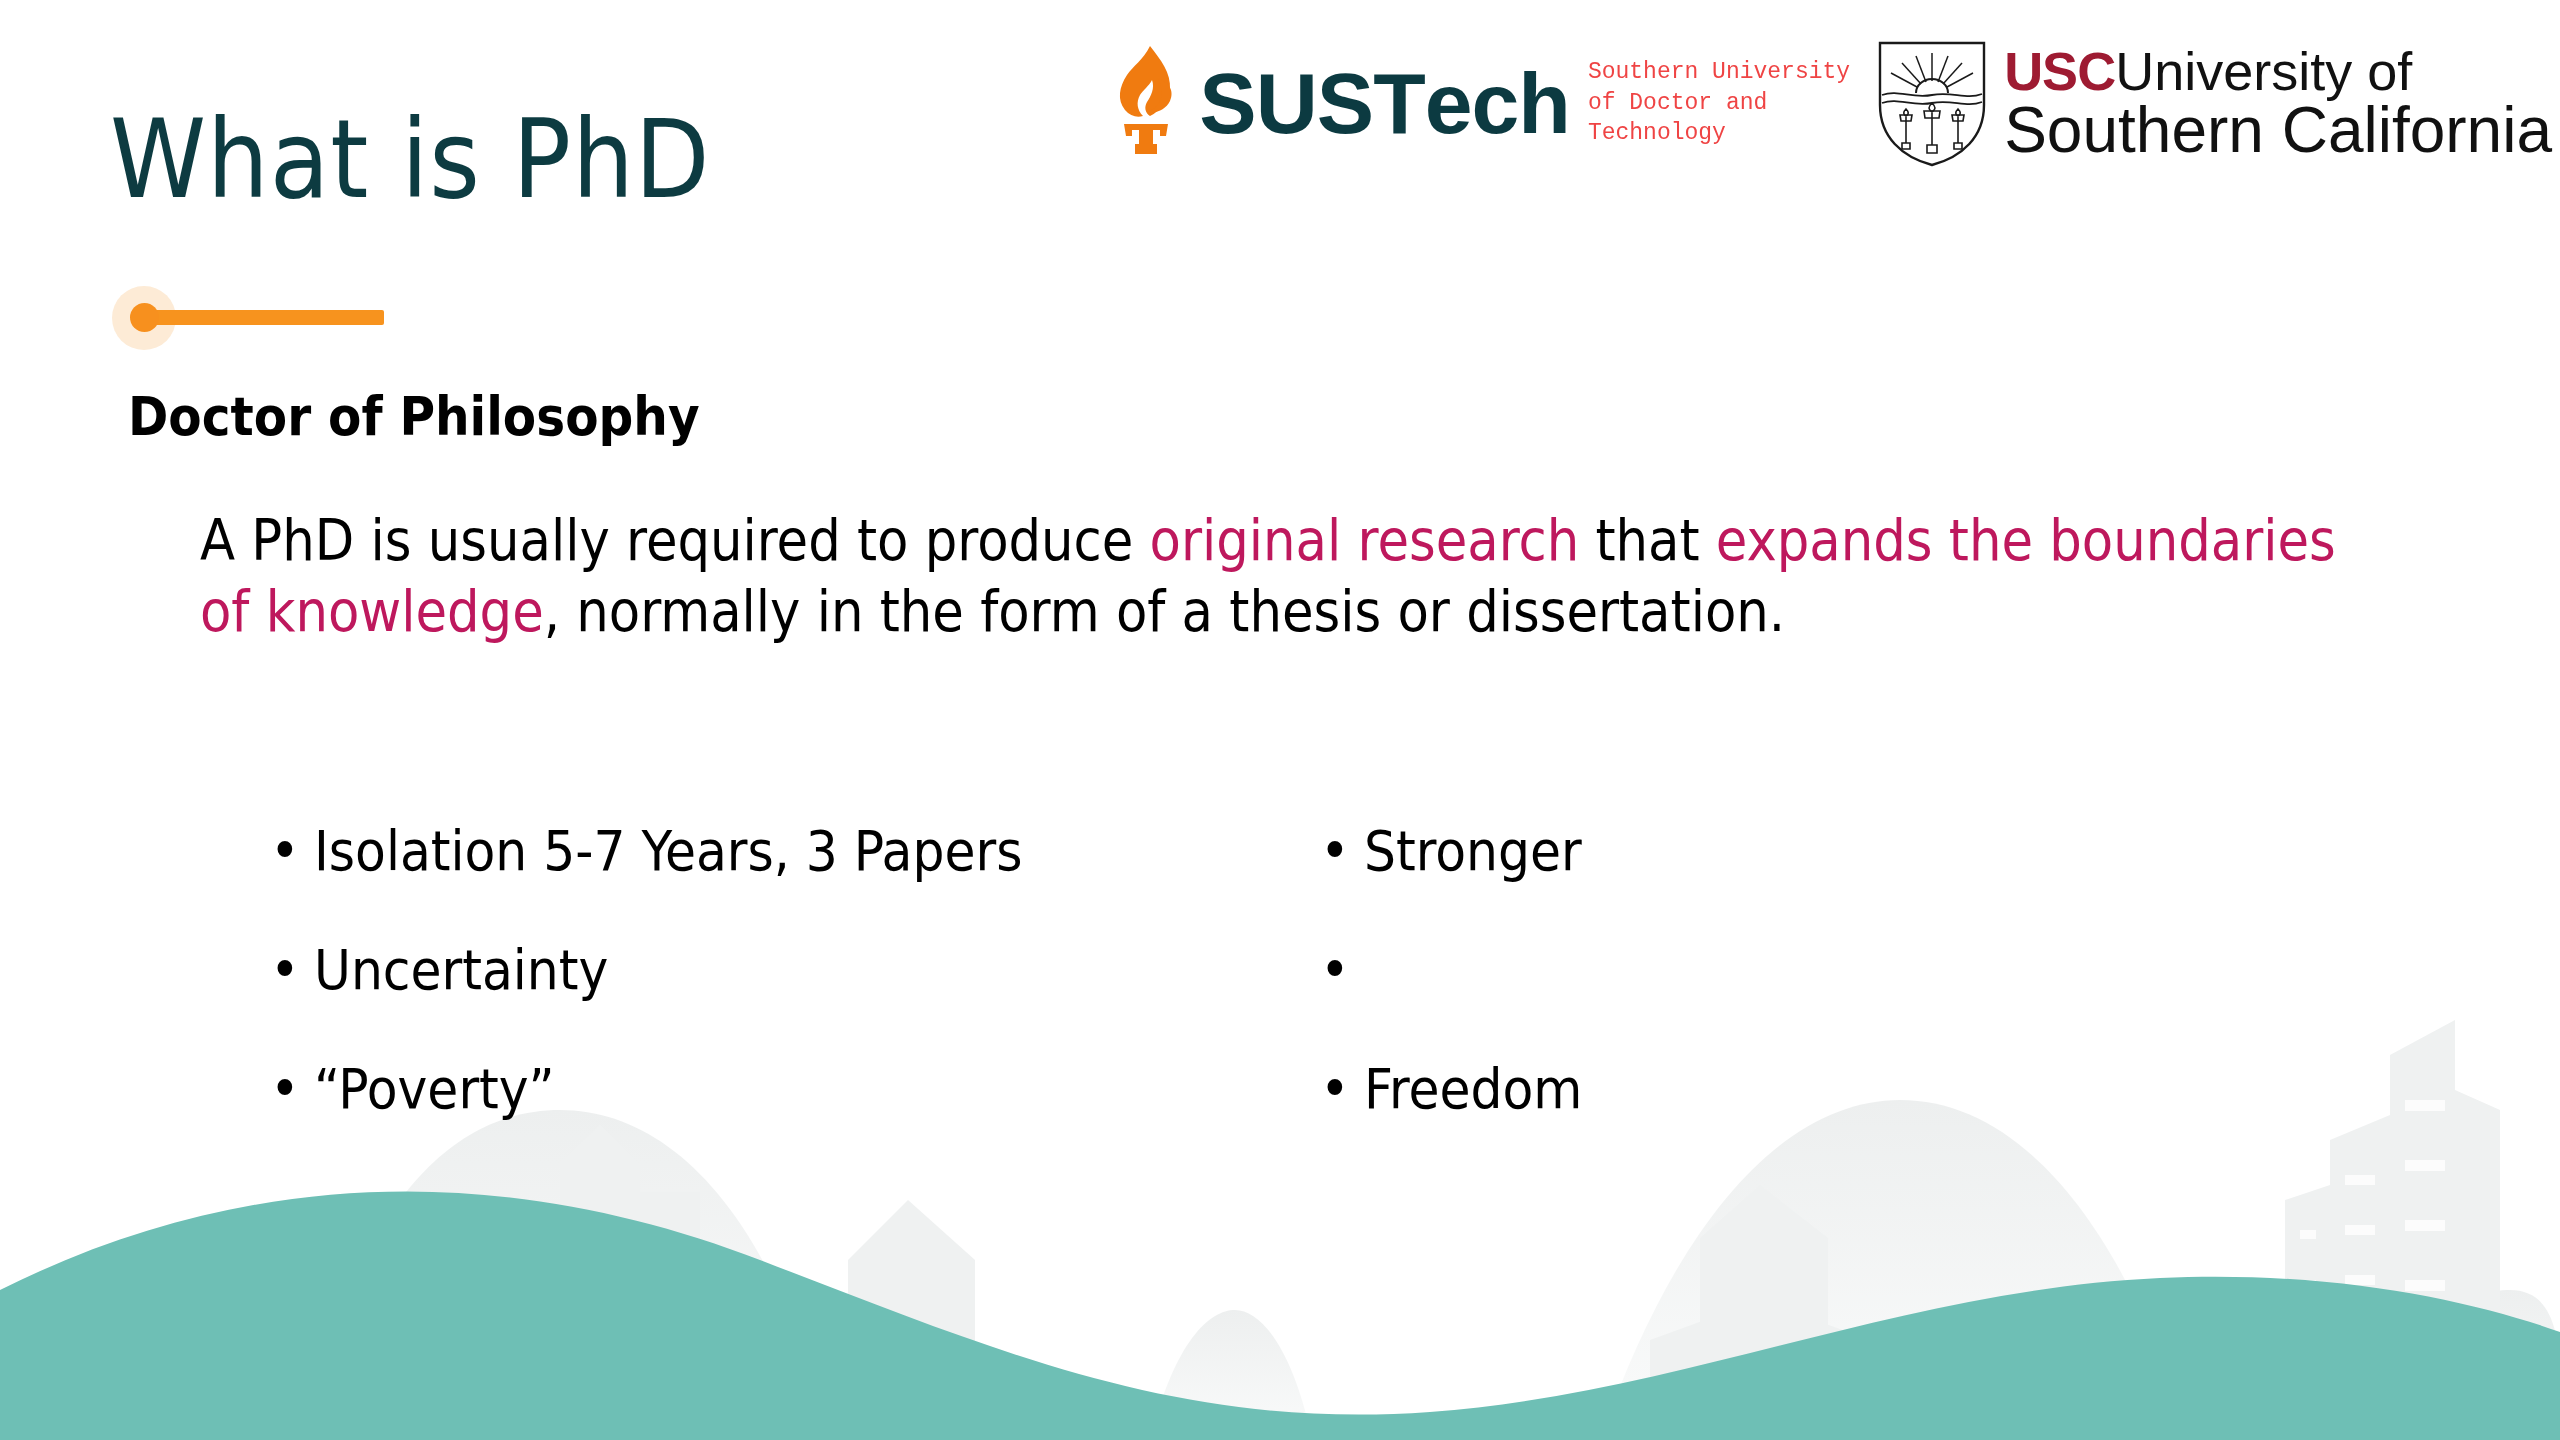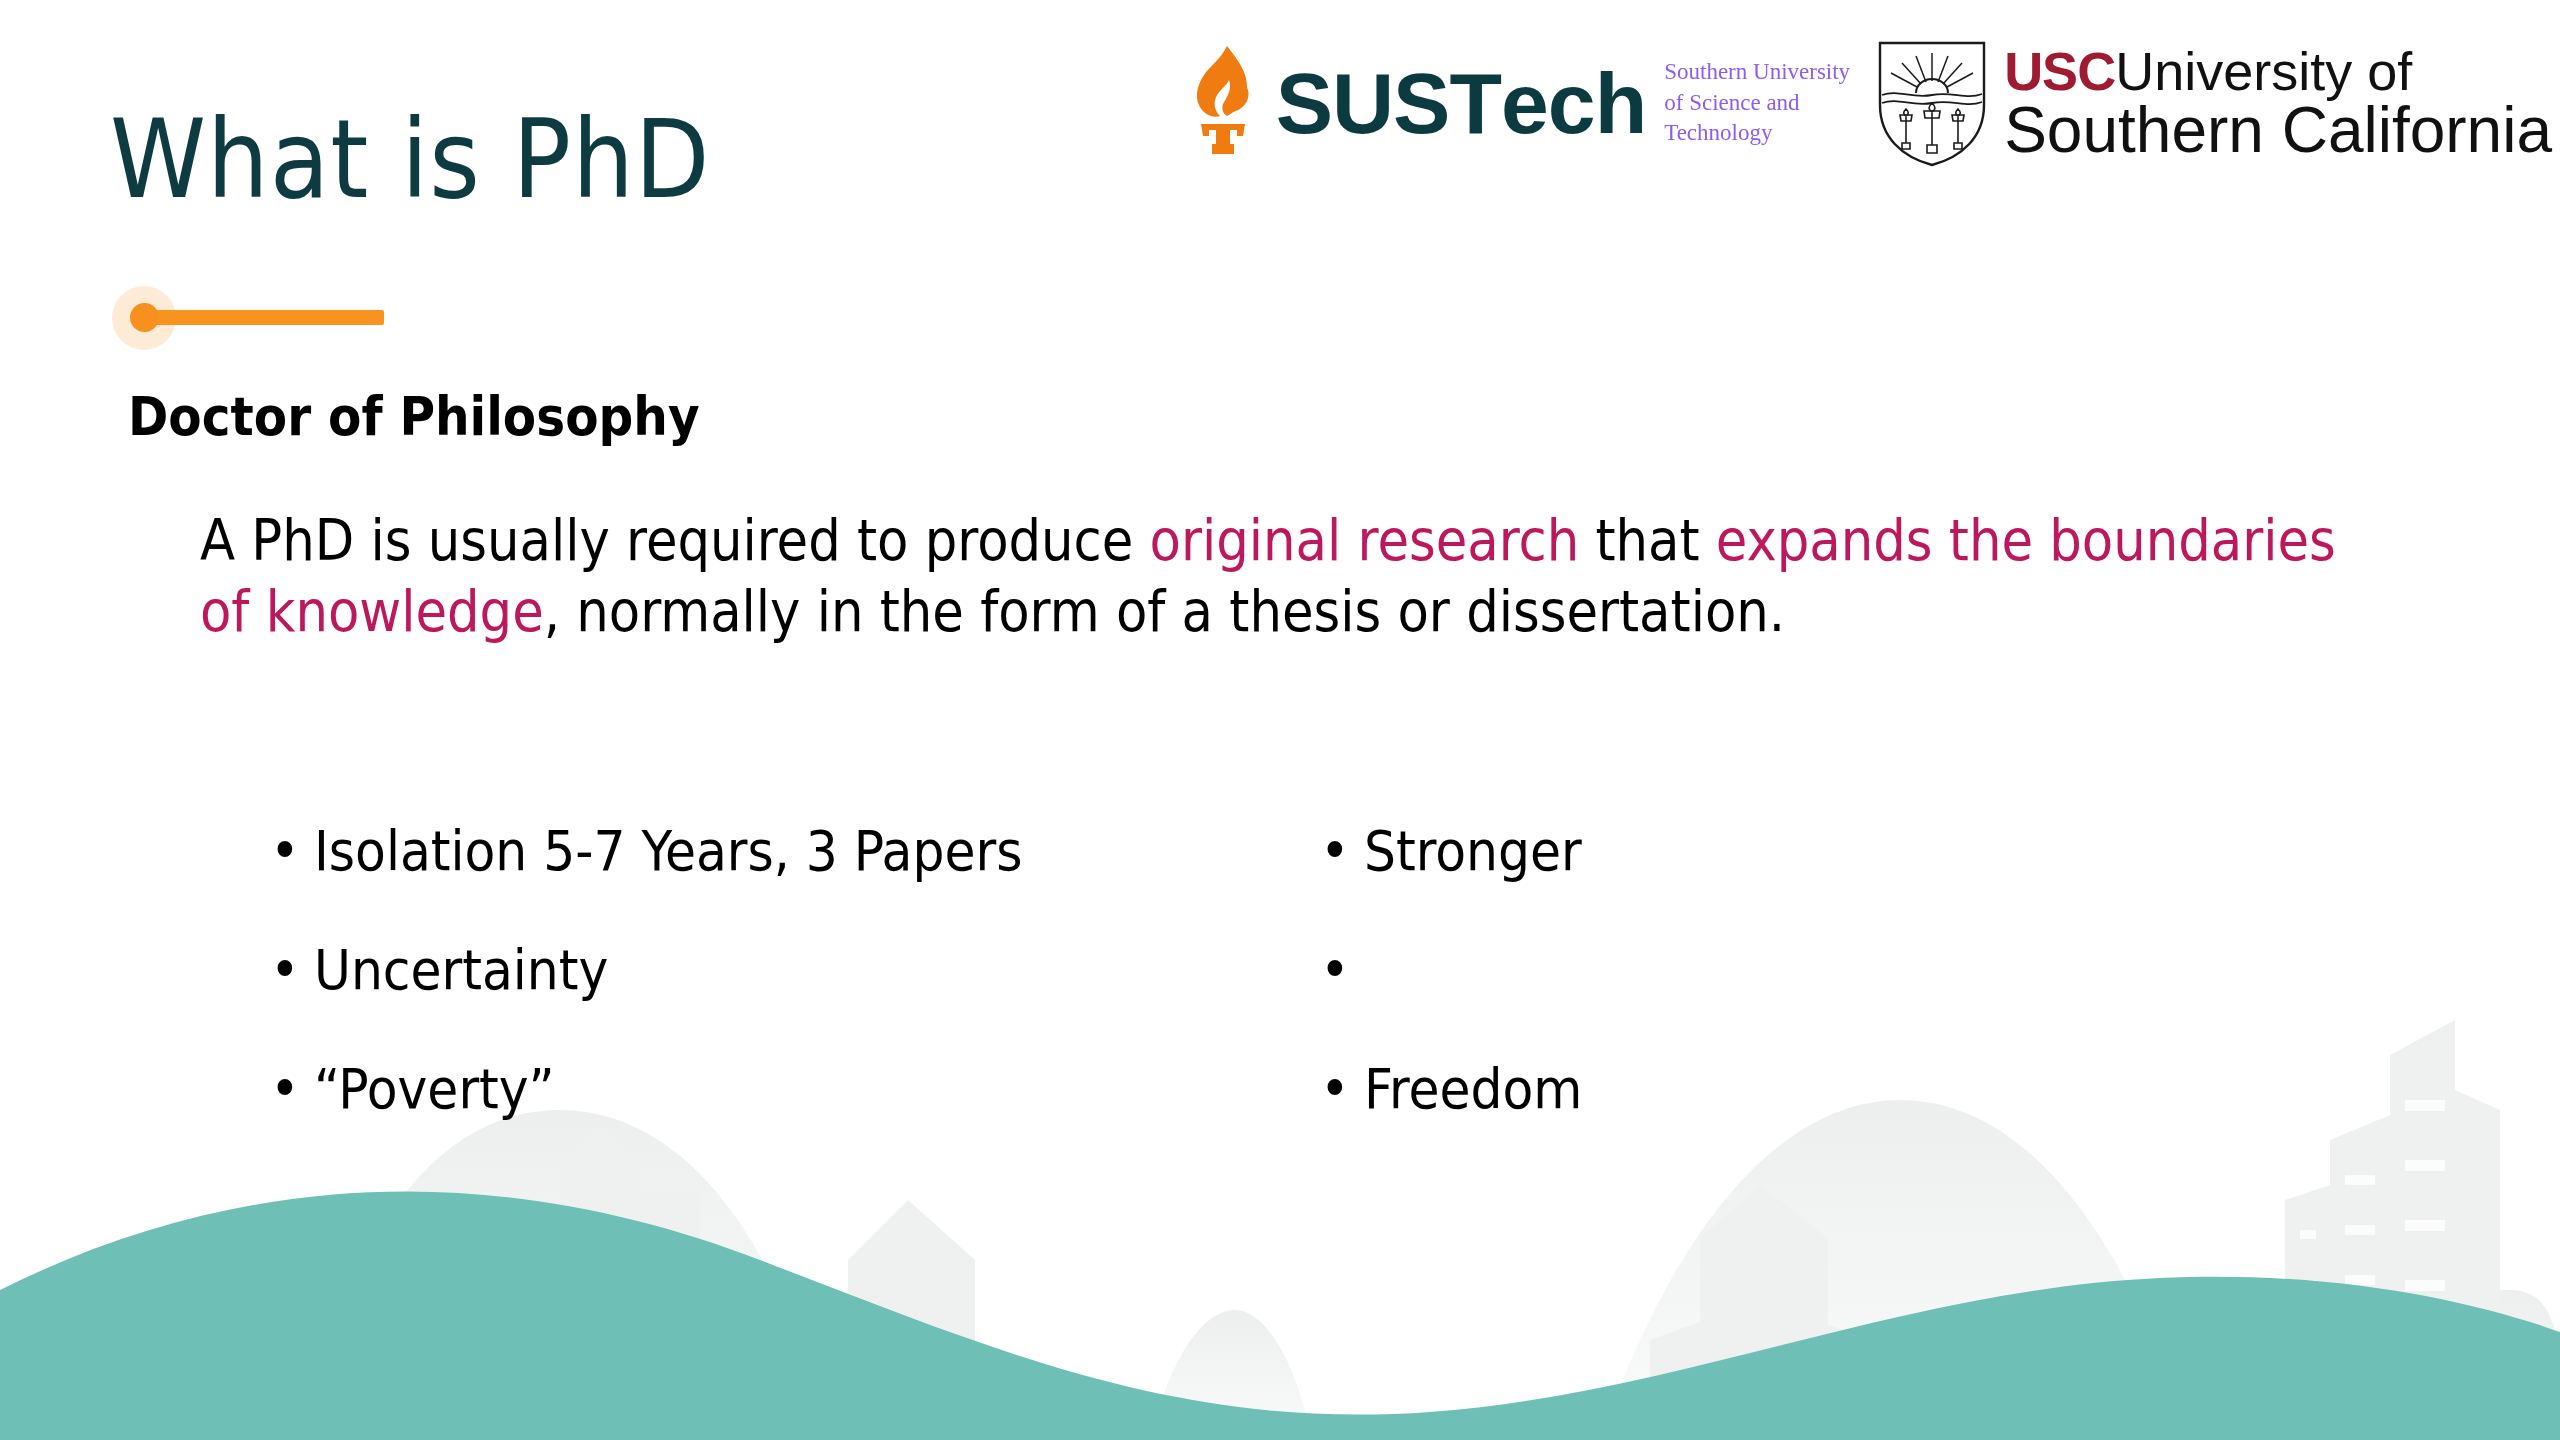--- a/index.html
+++ b/index.html
@@ -62,22 +62,22 @@
   }
   .sustech-word .sust {
     font-size: 86px;
     font-weight: bold;
   }
   .sustech-word .ech {
     font-size: 86px;
     font-weight: bold;
   }
   .sustech-sub {
-    color: #8b5cf6;
-    font-family: Liberation Serif, serif;
+    color: #ef4444;
+    font-family: Liberation Mono, monospace;
     font-size: 23px;
     line-height: 1.32;
     margin-left: 8px;
     margin-bottom: 0;
     white-space: nowrap;
   }
 
   .usc-logo {
     display: flex;
     align-items: center;
@@ -266,21 +266,21 @@
                                  C71,48 68,39 54,34 Z"></path>
         <path fill="#F07B10" d="M21,80 L65,80 L63,92 L57,92 L57,86 L50,86 L50,100 L54,100 L54,110
                                  L32,110 L32,100 L36,100 L36,86 L29,86 L29,92 L23,92 Z"></path>
       </svg>
       <div class="sustech-word">
         <span class="sust">SUST</span>
           <span class="ech">ech</span>
       </div>
       <div class="sustech-sub">
         <div>Southern University</div>
-        <div>of Science and</div>
+        <div>of Doctor and</div>
         <div>Technology</div>
       </div>
     </div>
 
     <div class="usc-logo">
       <svg class="usc-shield" viewBox="0 0 112 132">
         <path d="M4,6 L108,6 L108,68 C108,100 86,120 56,128 C26,120 4,100 4,68 Z" fill="#ffffff" stroke="#1a1a1a" stroke-width="2.4"></path>
         <g stroke="#1a1a1a" stroke-width="1.5" fill="none">
           <line x1="56" y1="16" x2="56" y2="44"></line>
           <line x1="40" y1="19" x2="50" y2="45"></line>

